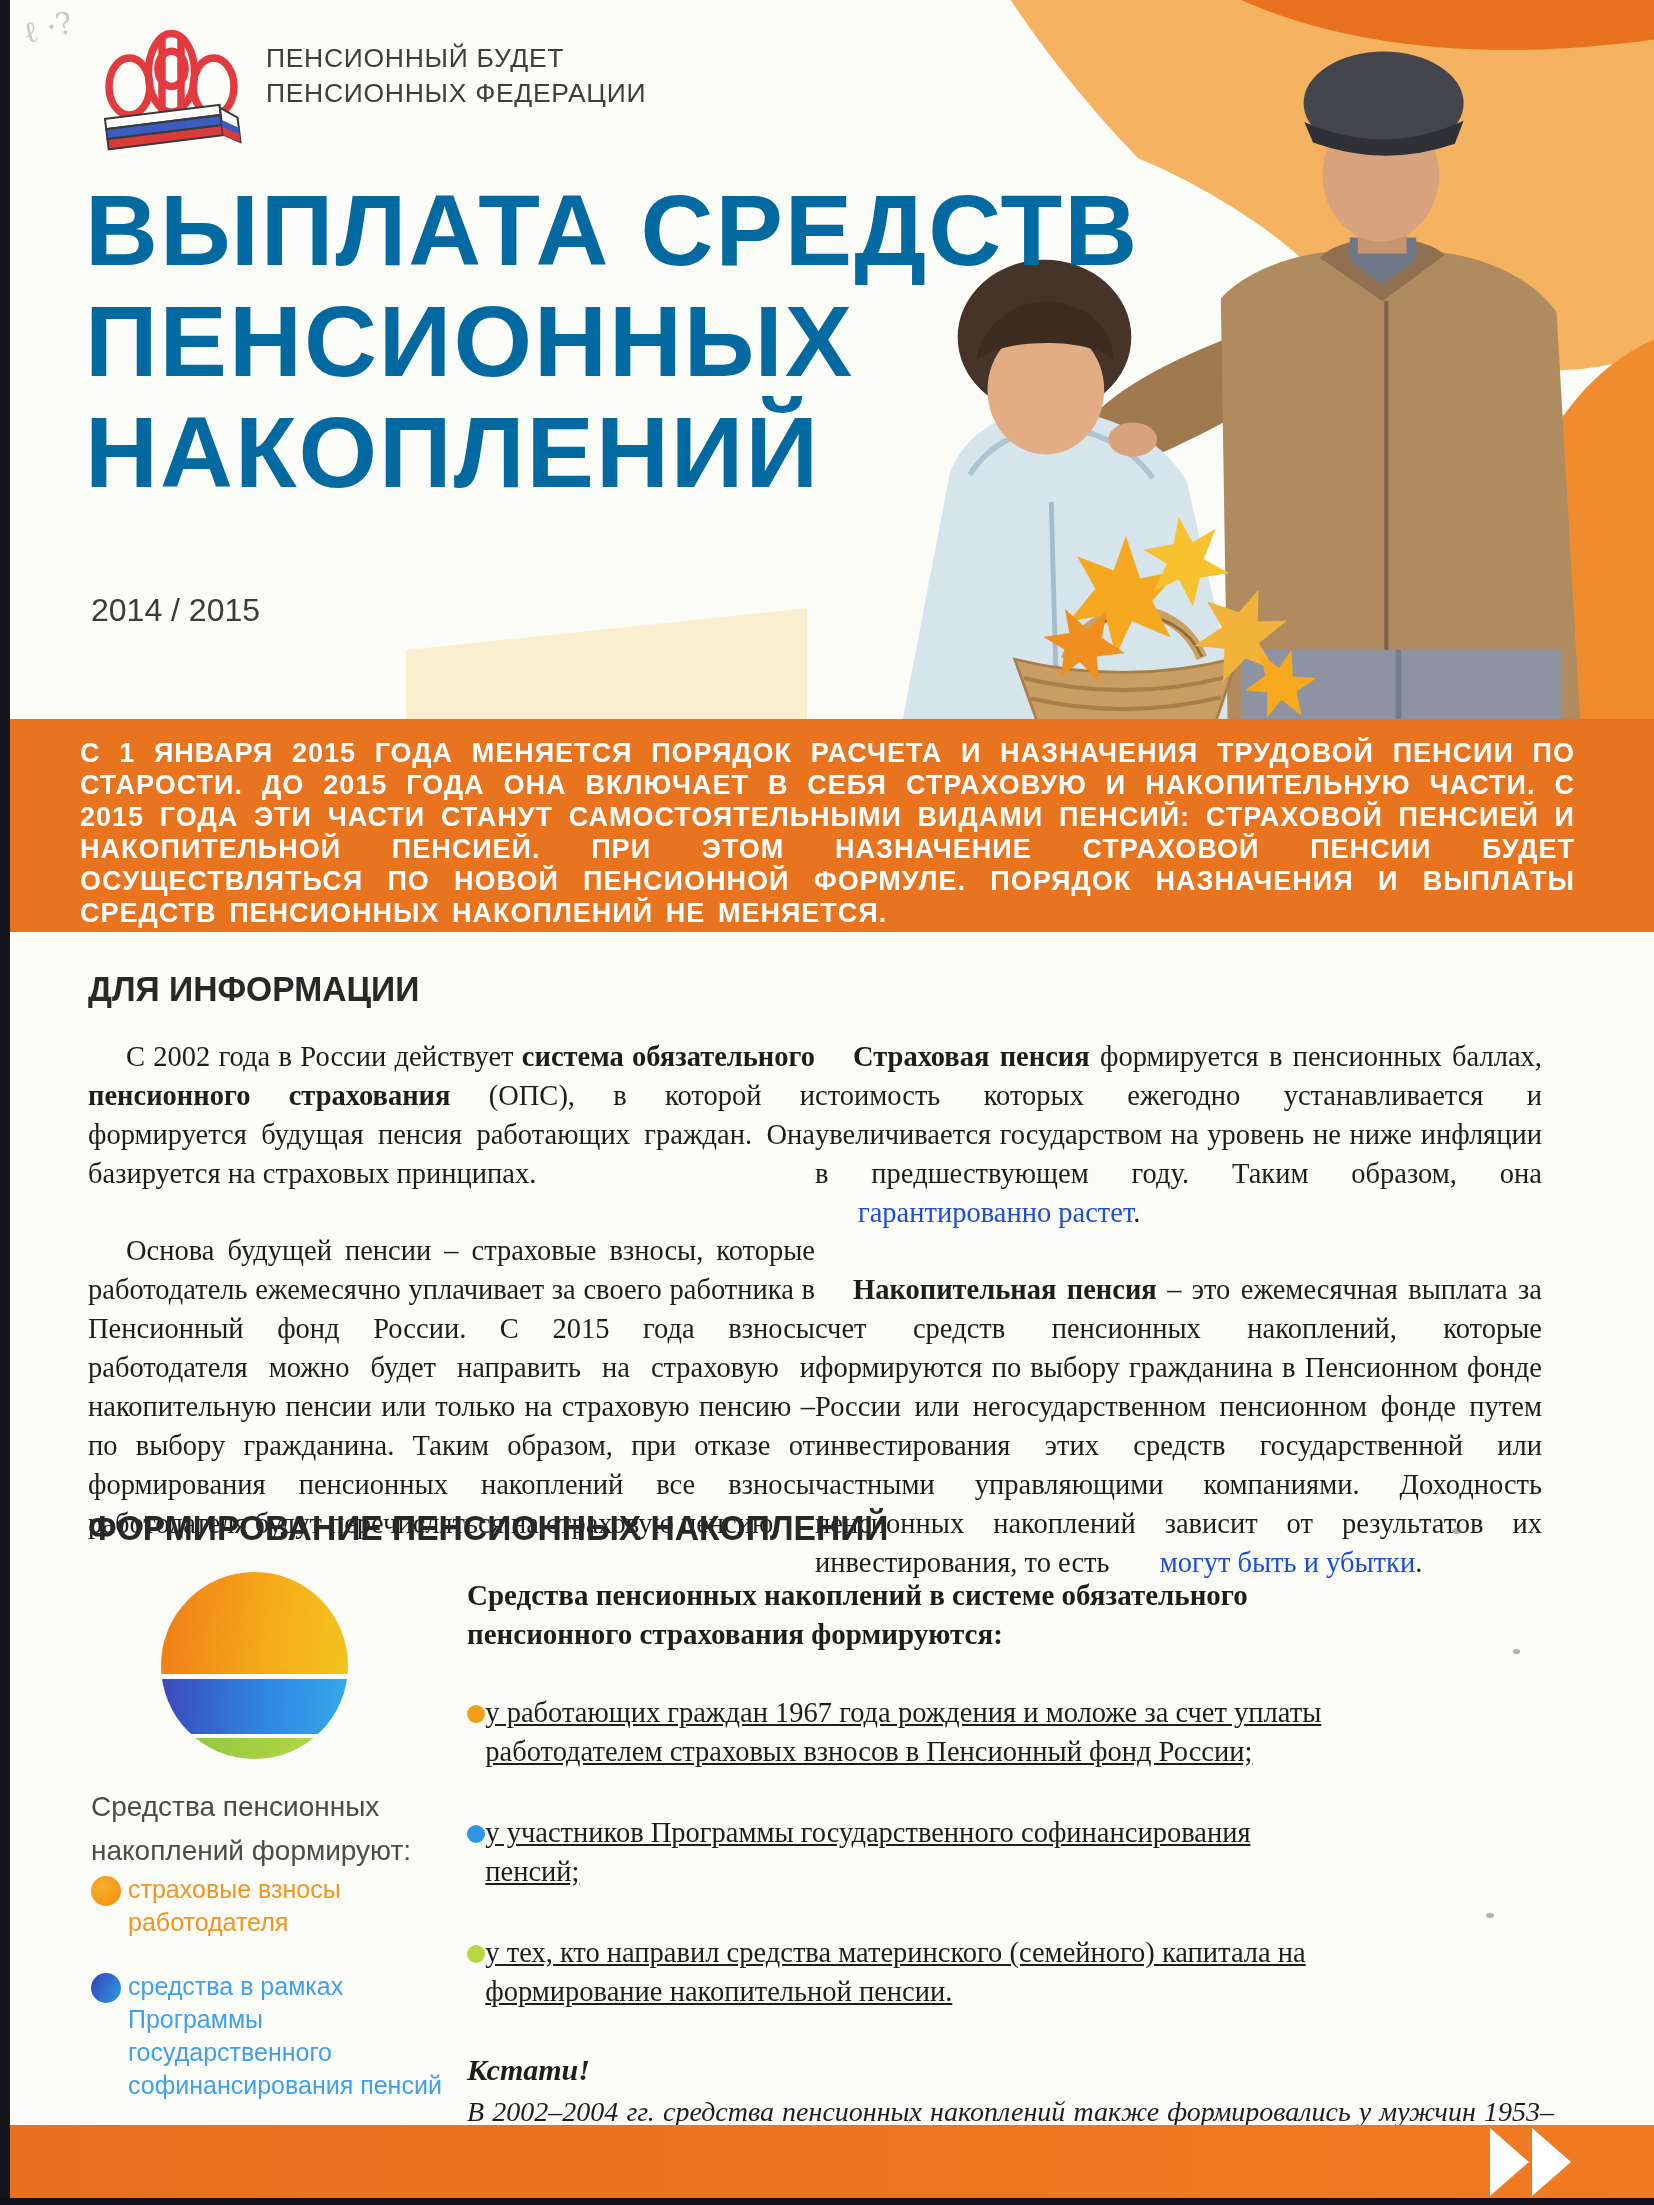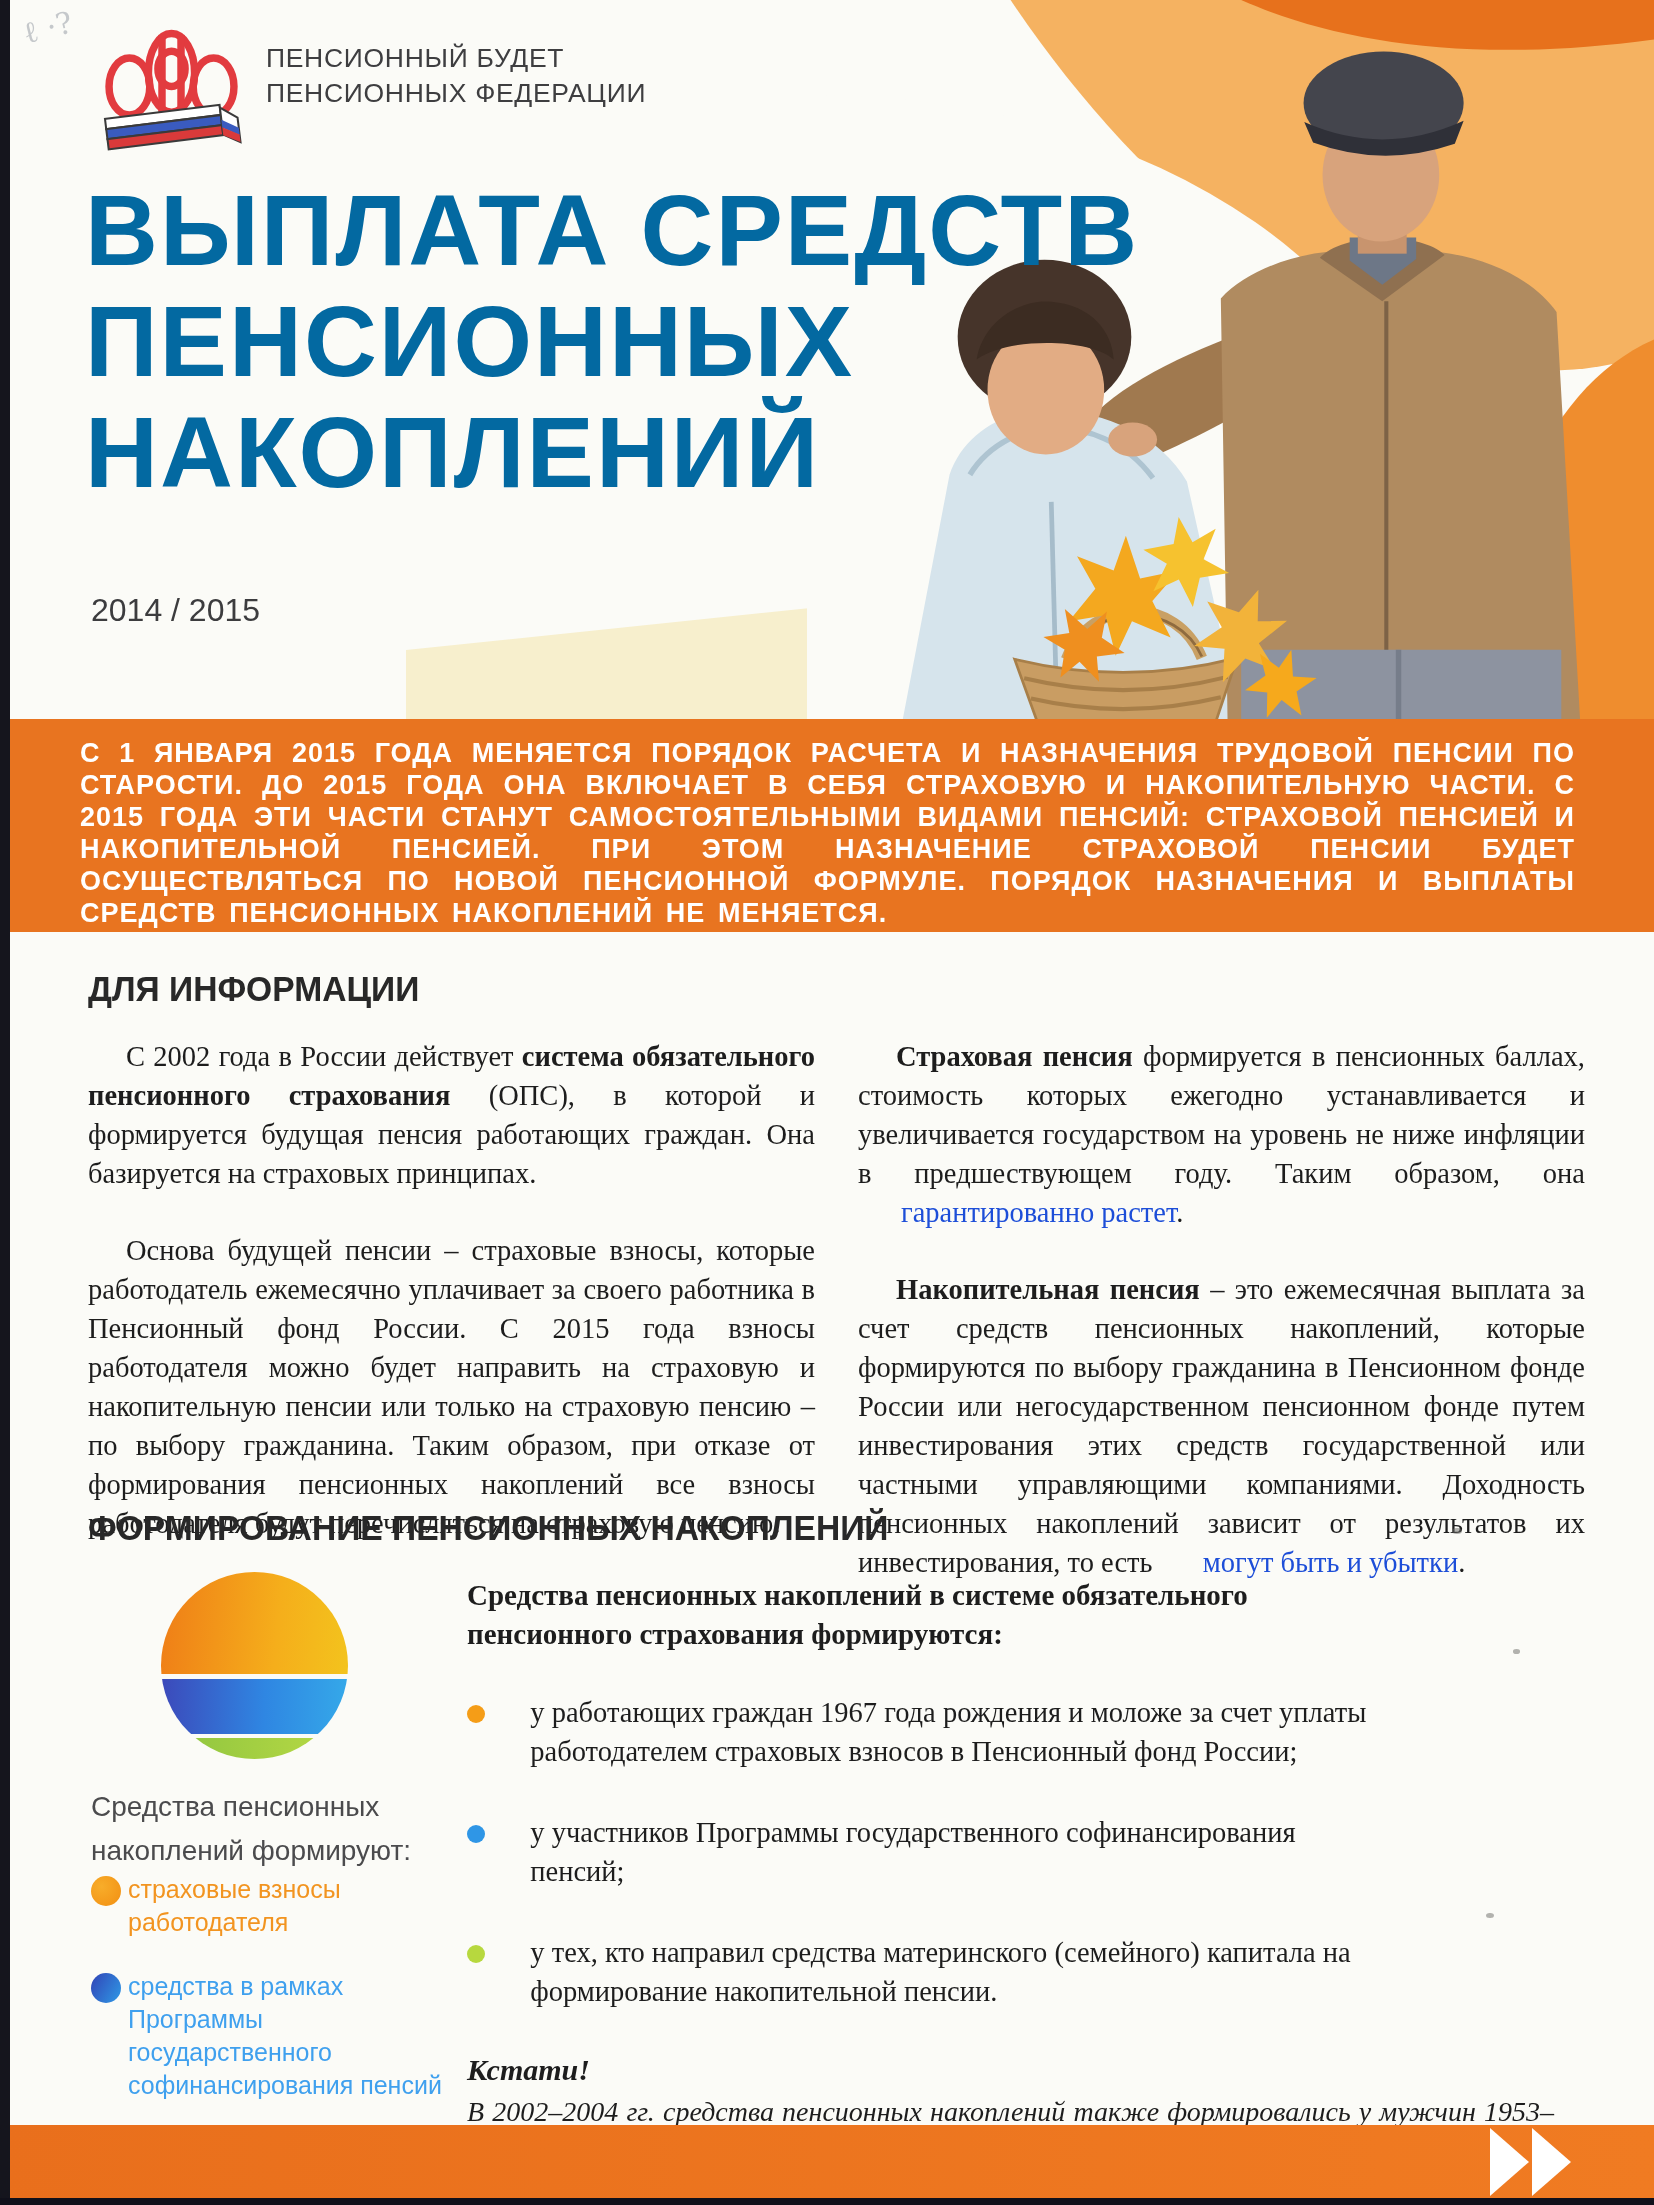--- a/index.html
+++ b/index.html
@@ -25,21 +25,21 @@
   
   .banner{position:absolute;left:0;top:719px;width:1655px;height:213px;background:#e87420;z-index:10;
         box-sizing:border-box;padding:18.3px 80px 0 80px;}
   .banner p{margin:0;color:#ffffff;font-weight:bold;font-size:27px;line-height:32px;
         letter-spacing:1px;word-spacing:4.1px;text-align:justify;}
   
   .sec-heading{position:absolute;z-index:4;font-weight:bold;font-size:35px;color:#282828;
         letter-spacing:0;transform:scaleX(.96);transform-origin:left;}
   .h-info{left:88px;top:969px;}
   .h-formation{left:88px;top:1508px;}
-  .columns{position:absolute;left:88px;top:1037px;width:1497px;z-index:4;display:flex;gap:43px;}
+  .columns{position:absolute;left:88px;top:1037px;width:1497px;z-index:4;display:flex;}
   .col{width:727px;font-family:"Liberation Serif",serif;font-size:28.5px;line-height:39px;
        color:#1d1d1d;text-align:justify;}
   .col p{margin:0 0 38px 0;text-indent:38px;}
   .accent{color:#1d4ed8;font-weight:normal;margin-left:43px;}
   b{font-weight:bold;}
   
   .chart-circle{position:absolute;left:161px;top:1572px;width:187px;height:187px;border-radius:50%;
         overflow:hidden;z-index:4;background:#fff;}
   .seg{width:100%;}
   .seg-orange{height:102px;background:linear-gradient(95deg,#ef7d17 0%,#f5ae1b 62%,#f3c31d 100%);}
@@ -55,21 +55,21 @@
   .dot-blue{background:linear-gradient(120deg,#3143b6,#2f9ae6);}
   .dot-green{background:radial-gradient(circle at 40% 35%,#c4e04e,#aacf33);}
   .legend-label{font-size:25px;line-height:33px;}
   .t-orange{color:#f29420;}
   .t-blue{color:#3fa0ee;}
   .t-green{color:#bcda3b;}
   .formation-main{position:absolute;left:467px;top:1576px;width:1126px;z-index:4;
         font-family:"Liberation Serif",serif;color:#1d1d1d;}
   .formation-intro{font-size:29px;line-height:39px;font-weight:bold;width:835px;margin:0;}
   .bullets{margin-top:39px;}
-  .bullet{display:flex;gap:45px;margin-bottom:42px;}
+  .bullet{display:flex;margin-bottom:42px;text-decoration:underline;}
   .bullet-dot{flex:0 0 18.3px;width:18.3px;height:18.3px;border-radius:50%;margin-top:11.5px;}
   .bdot-orange{background:#f59d17;}
   .bdot-blue{background:#2f96e6;}
   .bdot-green{background:#b7d83e;}
   .bullet-text{font-size:28.5px;line-height:39px;width:841px;}
   .aside-note{margin-top:9.5px;width:1087px;}
   .aside-title{font-size:30px;font-weight:bold;font-style:italic;margin:0 0 5.4px 0;}
   .aside-text{font-size:28px;line-height:39px;font-style:italic;margin:0;text-align:justify;}
   
   .bottom-bar{position:absolute;left:0;top:2125px;width:1655px;height:73px;z-index:12;

